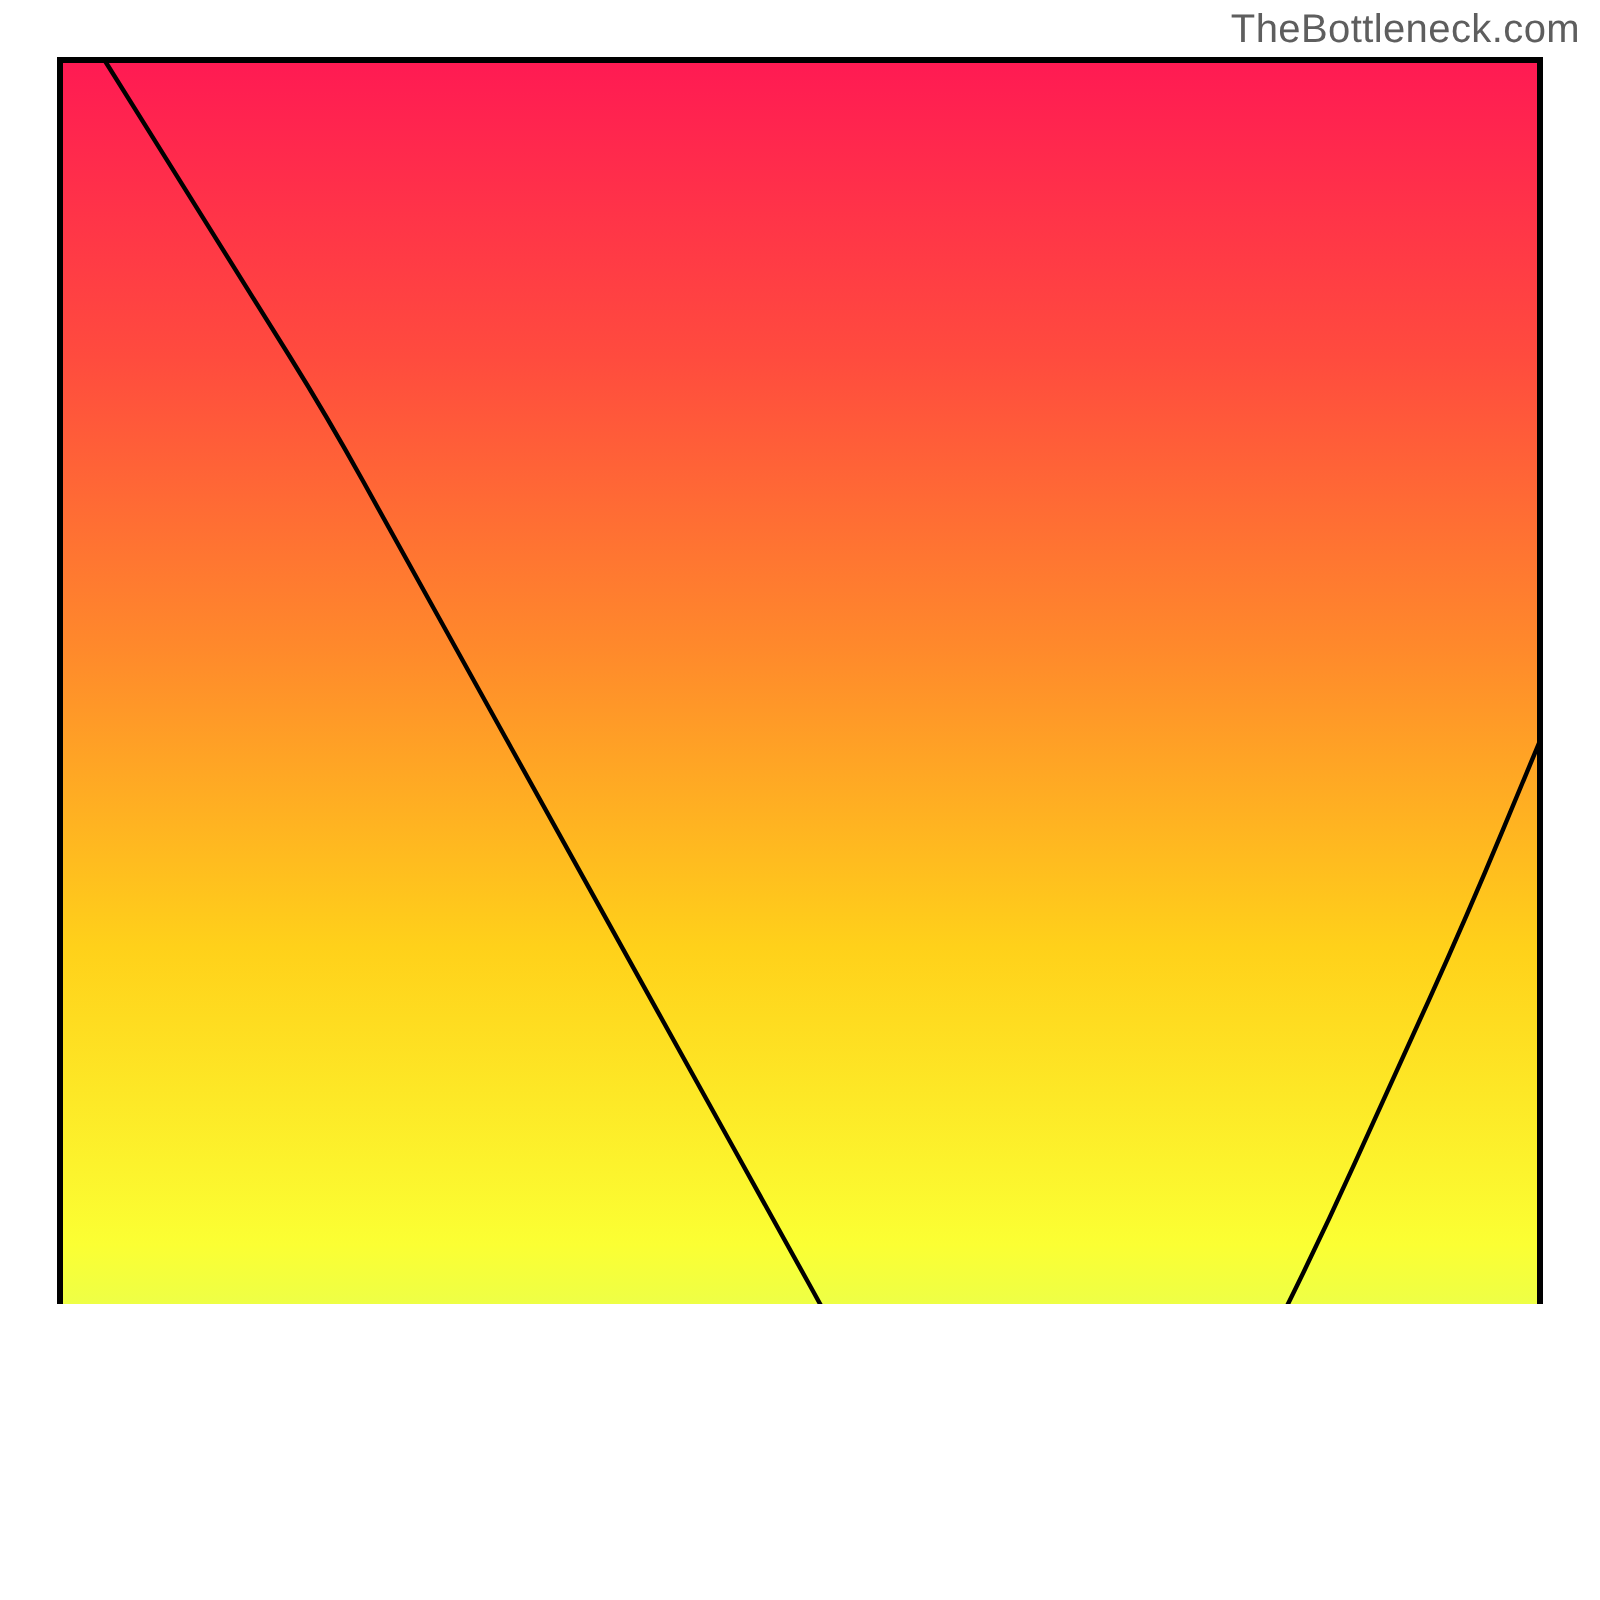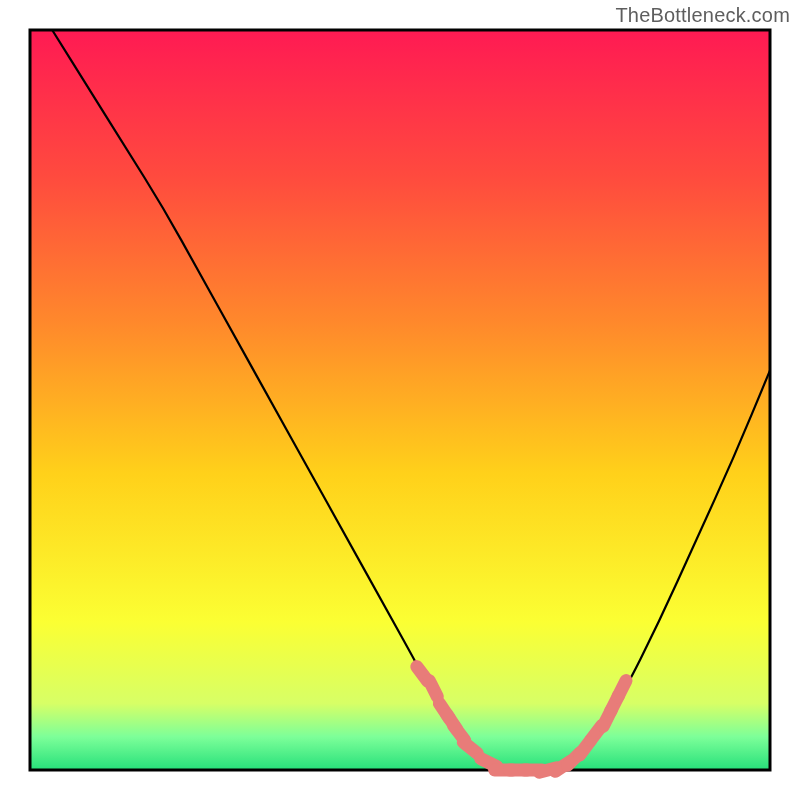--- a/index.html
+++ b/index.html
@@ -3,21 +3,21 @@
 <meta charset="utf-8">
 <style>
   body {
     margin: 0;
     padding: 0;
     background: #fff;
     font-family: Arial, Helvetica, sans-serif;
   }
   .wrap {
     width: 800px;
-    height: 800px;
+    height: 652px;
     position: relative;
   }
   .watermark {
     position: absolute;
     top: 4px;
     right: 10px;
     font-size: 20px;
     font-weight: 500;
     color: #5e5e5e;
     letter-spacing: 0.2px;

